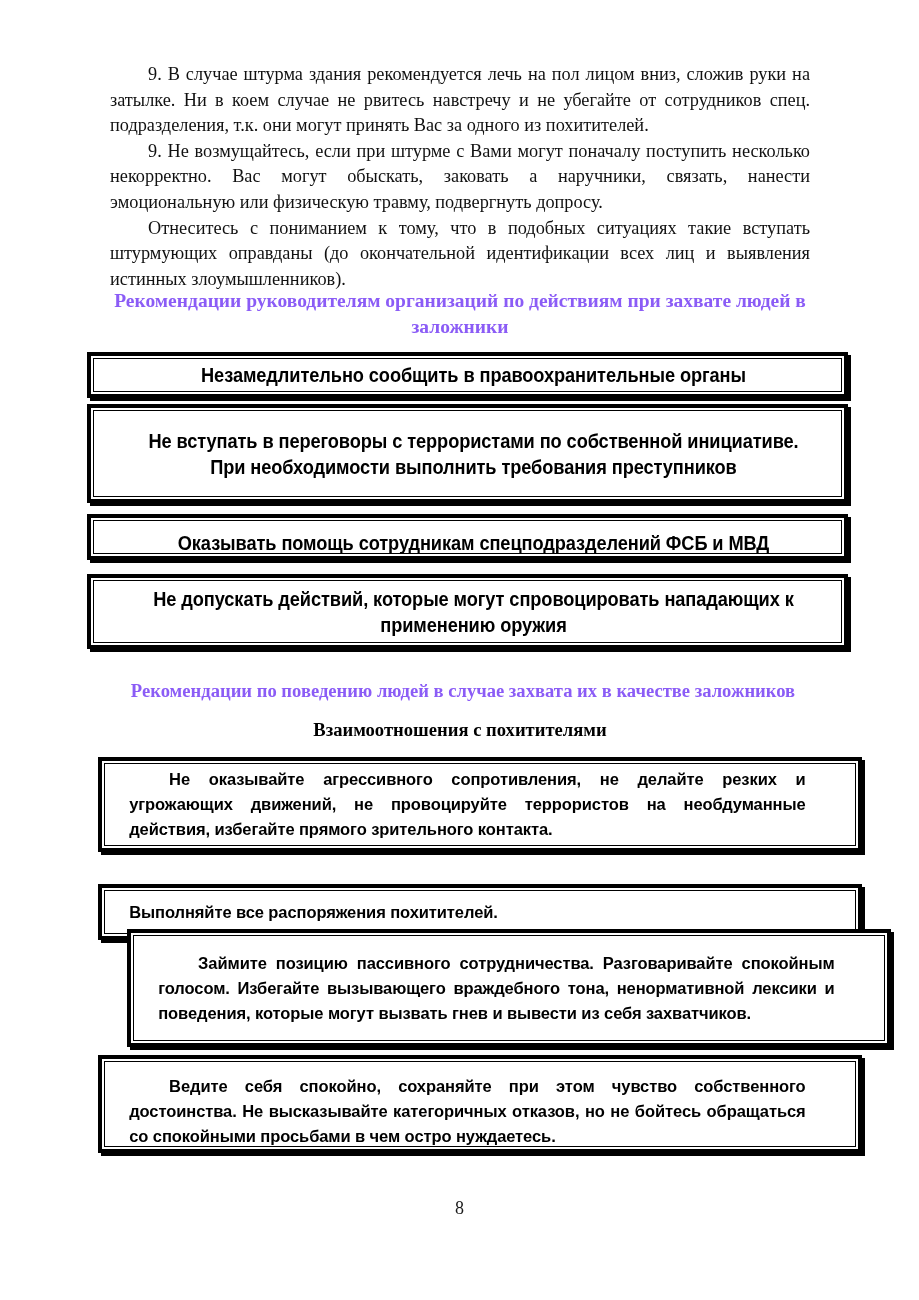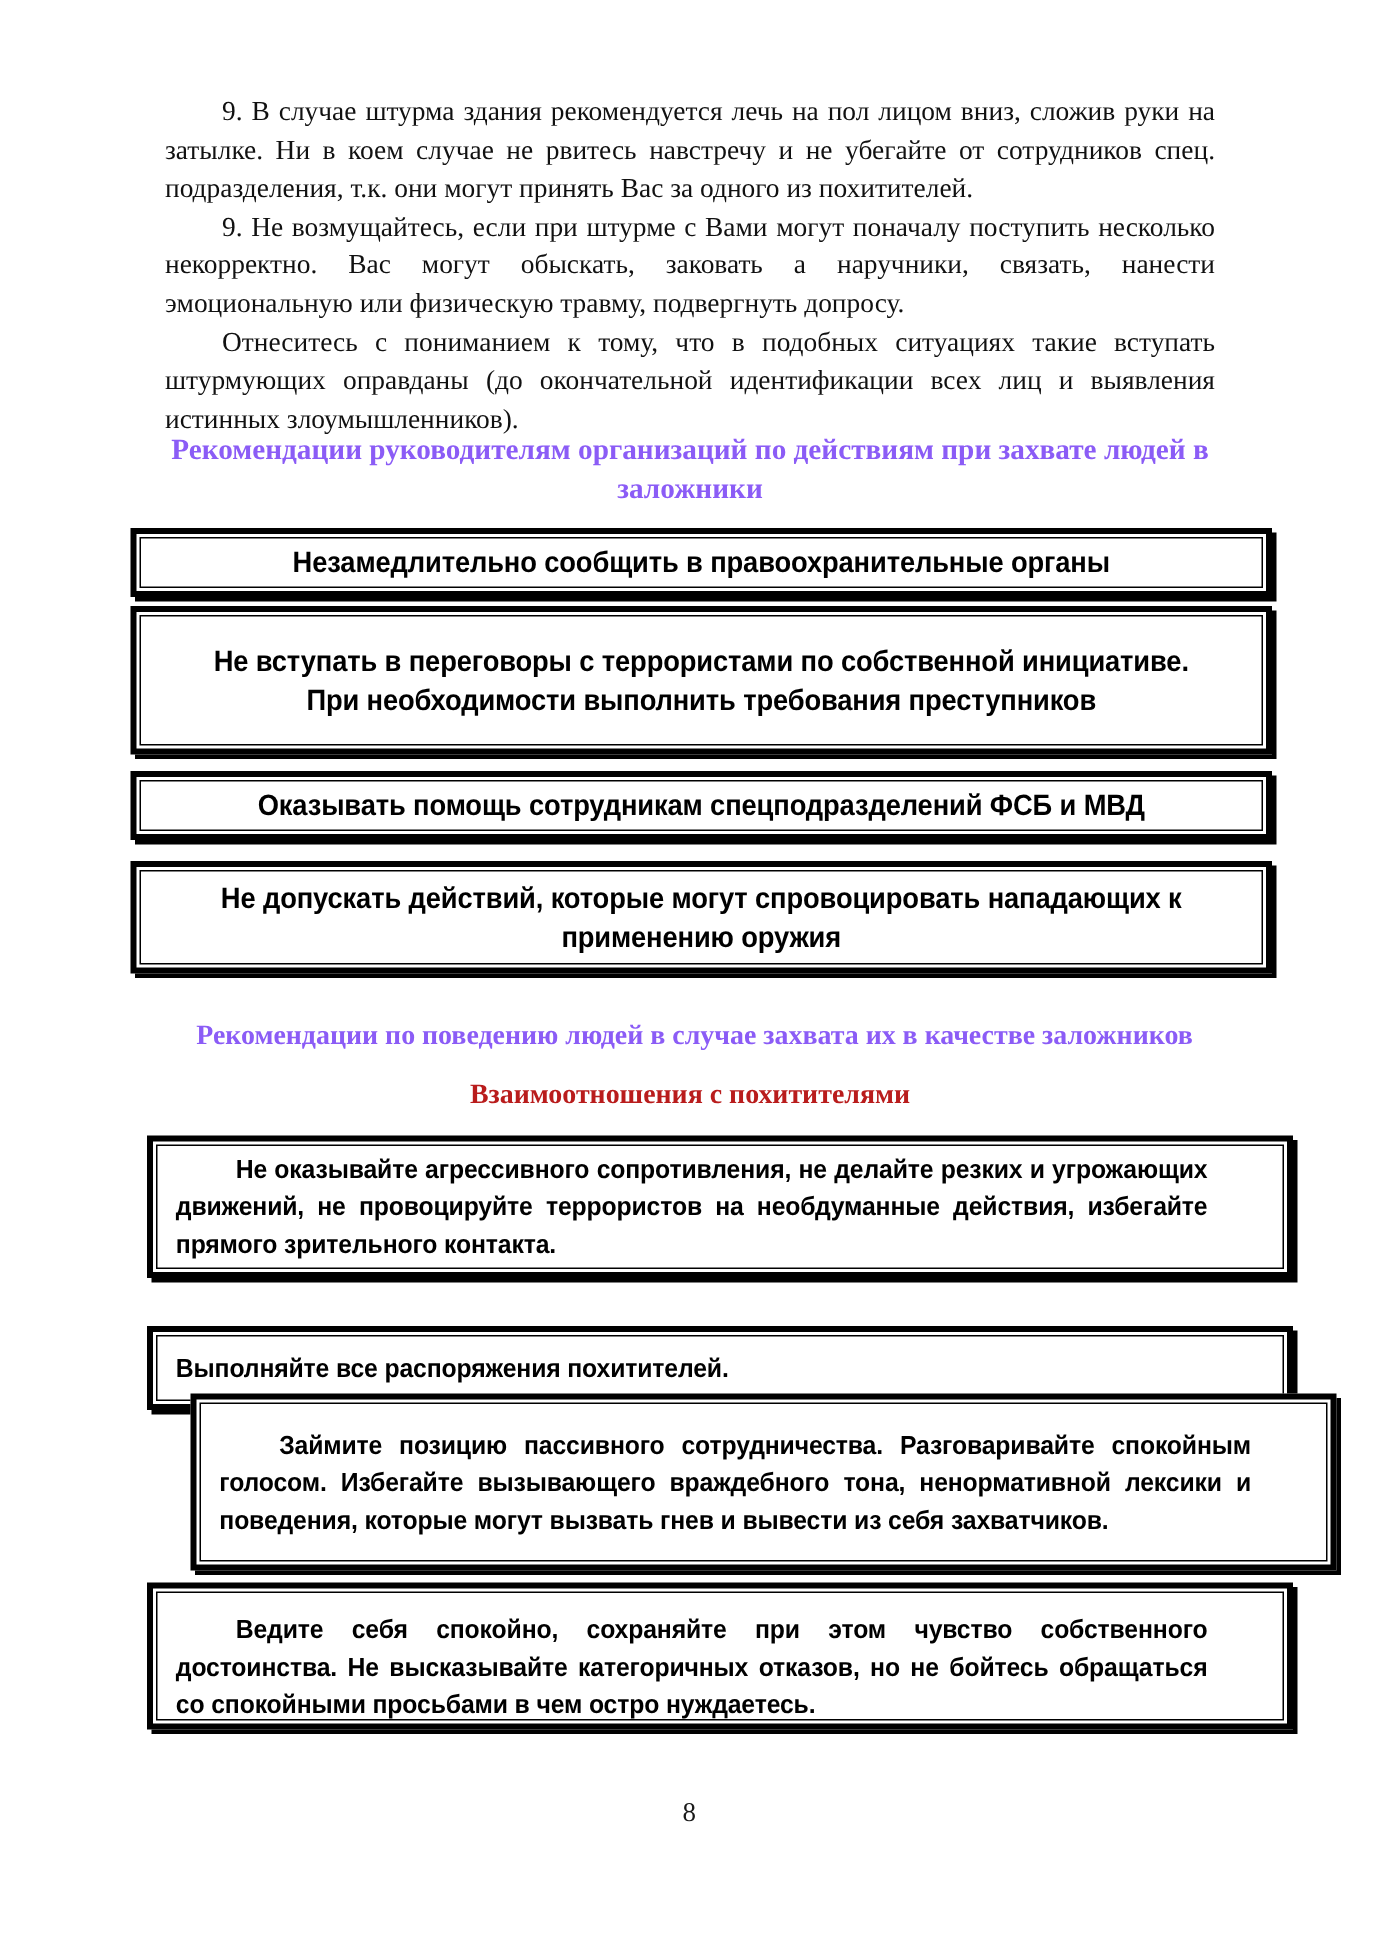--- a/index.html
+++ b/index.html
@@ -65,34 +65,35 @@
   .heading-purple {
     position: absolute;
     left: 110px;
     top: 718px;
     width: 700px;
     font-family: "Liberation Serif", "DejaVu Serif", serif;
     font-weight: bold;
     font-size: 18.6px;
     line-height: 24px;
     text-align: center;
-    color: #b91c1c;
+    color: #000000;
   }
 
   
   .frame {
     position: absolute;
     box-sizing: border-box;
     background: #ffffff;
     border: 4px solid #000000;
     outline: 1px solid #000000;
     outline-offset: -7px;
     display: flex;
     align-items: center;
     box-shadow: 3px 3px 0 0 #000000;
+    padding-left: 12px;
   }
   .frame .frame-text {
     width: 100%;
     box-sizing: border-box;
     padding: 0 14px;
     font-family: "Liberation Sans Narrow", "Liberation Sans", "DejaVu Sans", sans-serif;
     font-weight: bold;
     color: #000000;
     letter-spacing: -0.1px;
   }
@@ -151,21 +152,21 @@
   <div class="group-leaders">
 
     <div class="frame" style="left:87px; top:352px; width:761px; height:46px;">
       <div class="frame-text">Незамедлительно сообщить в правоохранительные органы</div>
     </div>
 
     <div class="frame" style="left:87px; top:404px; width:761px; height:99px;">
       <div class="frame-text">Не вступать в переговоры с террористами по собственной инициативе. При необходимости выполнить требования преступников</div>
     </div>
 
-    <div class="frame" style="left:87px; top:514px; width:761px; height:46px;">
+    <div class="frame" style="left:87px; top:514px; width:761px; height:46px;align-items:flex-end;">
       <div class="frame-text">Оказывать помощь сотрудникам спецподразделений ФСБ и МВД</div>
     </div>
 
     <div class="frame" style="left:87px; top:574px; width:761px; height:75px;">
       <div class="frame-text">Не допускать действий, которые могут спровоцировать нападающих к применению оружия</div>
     </div>
 
   </div>
 
   <div class="heading-red" id="heading-hostage-behavior">Рекомендации по поведению людей в случае захвата их в качестве заложников</div>

